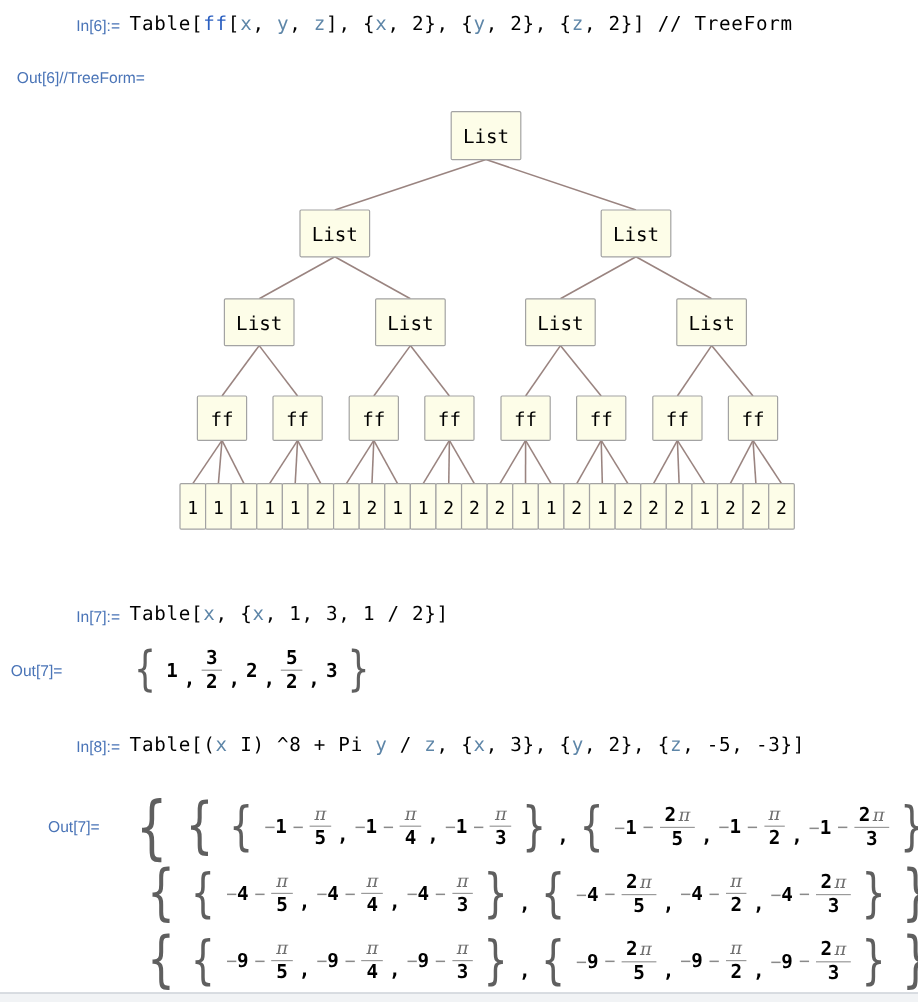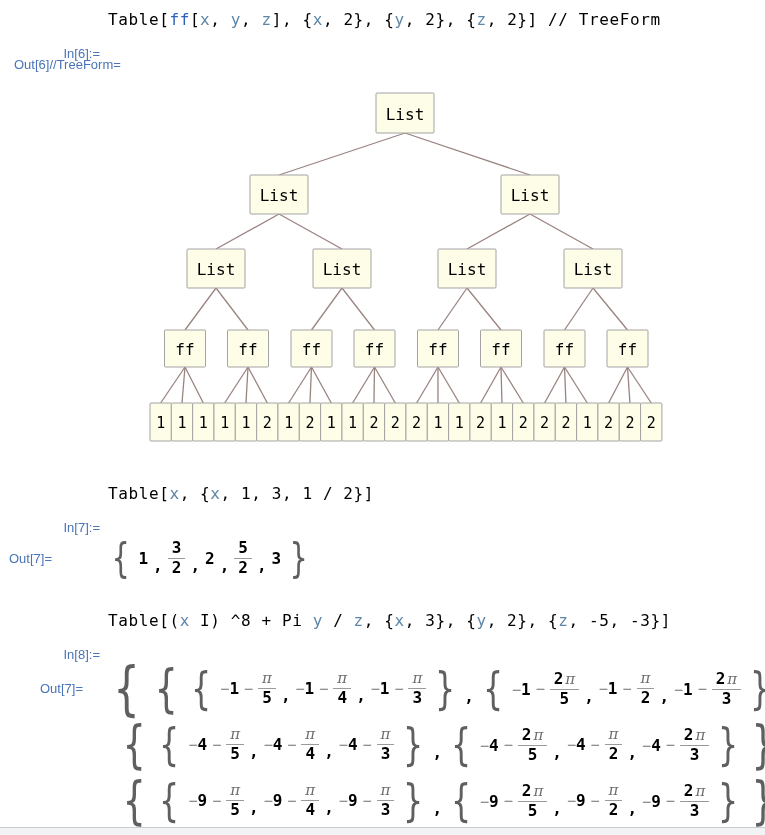--- a/index.html
+++ b/index.html
@@ -5,21 +5,21 @@
   :root{
     --c-label:#4a74b7; --c-sym:#2b5fc0; --c-local:#5e86a8;
     --c-fill:#fdfde8; --c-border:#a3a3a3; --c-edge:#9a8480;
     --c-op:#8a8a8a; --c-bar:#9a9a9a; --c-brace:#5f5f5f;
   }
   html,body{margin:0;padding:0;}
   body{width:765px;height:835px;background:#ffffff;font-family:"Liberation Sans",sans-serif;}
   .page{position:relative;width:765px;height:835px;background:#fff;overflow:hidden;}
   .lbl{position:absolute;font-size:13px;color:var(--c-label);white-space:pre;}
   .in-row{position:absolute;left:0;display:flex;align-items:flex-start;}
-  .in-label{width:100px;text-align:right;font-size:13px;color:var(--c-label);padding-top:4px;white-space:pre;margin-top:32px;}
+  .in-label{width:100px;text-align:right;font-size:13px;color:var(--c-label);padding-top:4px;white-space:pre;}
   .code{margin-left:8px;font-family:"DejaVu Sans Mono",monospace;font-weight:normal;
         font-size:16px;letter-spacing:0.6px;color:#000;white-space:pre;}
   .code .k{color:#000;}
   .code .b{color:var(--c-sym);}
   .code .v{color:var(--c-local);}
   svg text{font-family:"DejaVu Sans Mono",monospace;fill:#000;}
   .orow{position:absolute;display:flex;align-items:center;gap:5px;}
   .num{font-family:"DejaVu Sans Mono",monospace;font-weight:bold;font-size:16px;color:#000;}
   .op{font-family:"DejaVu Sans Mono",monospace;font-weight:normal;font-size:15px;color:var(--c-op);}
   .pi{font-family:"DejaVu Serif",serif;font-style:italic;font-size:15px;color:#6e6e6e;}
@@ -164,21 +164,21 @@
       <rect x="576.5999999999999" y="403" width="21.33" height="38" fill="var(--c-fill)" stroke="var(--c-border)" stroke-width="1" rx="1"></rect>
       <text x="587.2649999999999" y="423" text-anchor="middle" dominant-baseline="central" font-size="15">1</text>
       <rect x="597.93" y="403" width="21.33" height="38" fill="var(--c-fill)" stroke="var(--c-border)" stroke-width="1" rx="1"></rect>
       <text x="608.5949999999999" y="423" text-anchor="middle" dominant-baseline="central" font-size="15">2</text>
       <rect x="619.26" y="403" width="21.33" height="38" fill="var(--c-fill)" stroke="var(--c-border)" stroke-width="1" rx="1"></rect>
       <text x="629.925" y="423" text-anchor="middle" dominant-baseline="central" font-size="15">2</text>
       <rect x="640.5899999999999" y="403" width="21.33" height="38" fill="var(--c-fill)" stroke="var(--c-border)" stroke-width="1" rx="1"></rect>
       <text x="651.2549999999999" y="423" text-anchor="middle" dominant-baseline="central" font-size="15">2</text>
     </svg>
 
-  <div class="in-row" style="top:484px">
+  <div class="in-row" style="top:502px">
     <span class="in-label">In[7]:=</span>
     <div class="code" id="code7"><span class="k">Table[</span><span class="v">x</span><span class="k">, {</span><span class="v">x</span><span class="k">, 1, 3, 1 / 2}]</span></div>
   </div>
 
   <span class="lbl" style="left:9px;top:551px">Out[7]=</span>
   <div class="orow" id="out7row" style="left:108px;top:531px;height:54px">
       <span class="br h0">{</span>
       <span class="int">
         <span class="num">1</span>
       </span>

